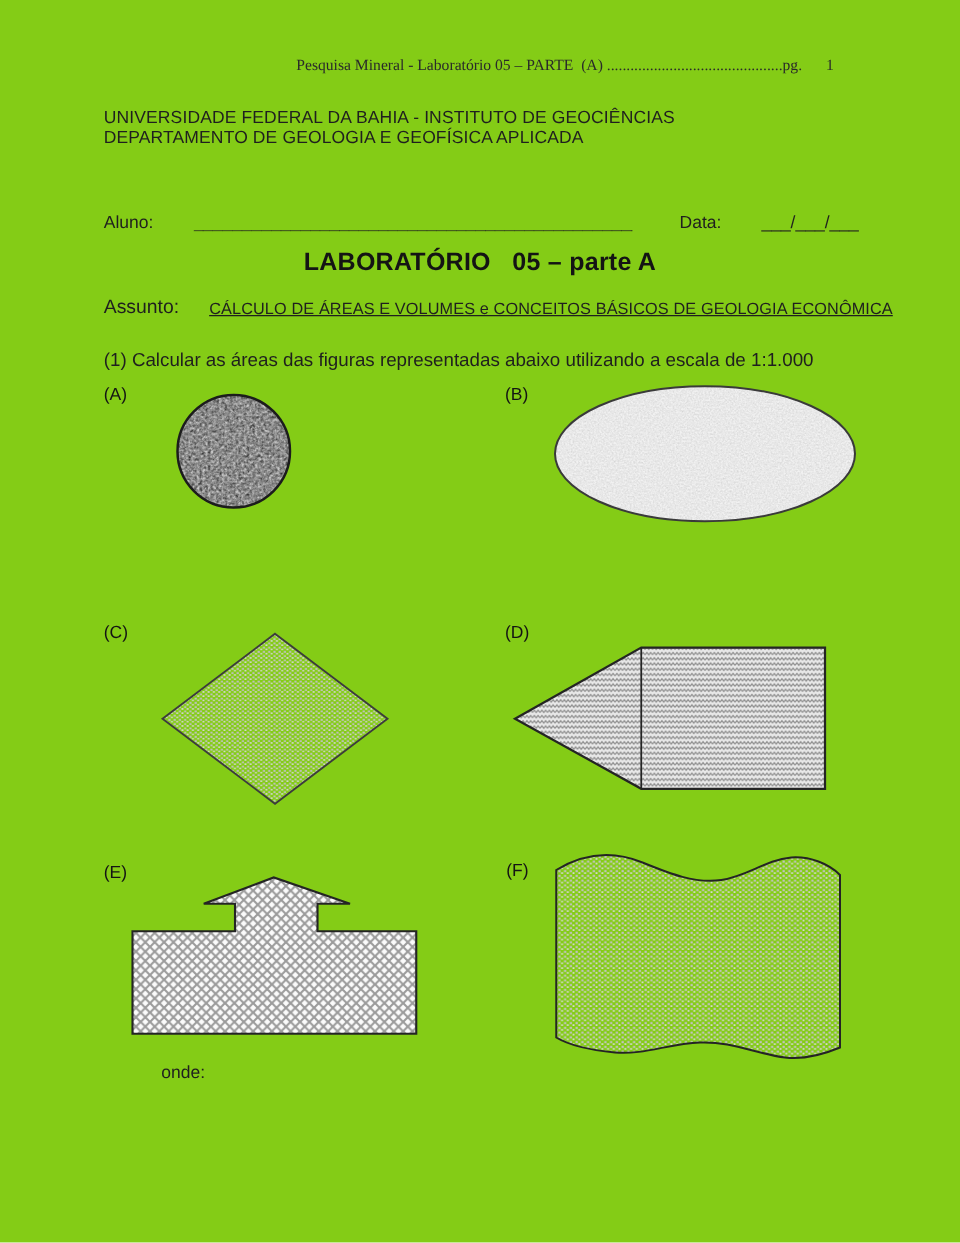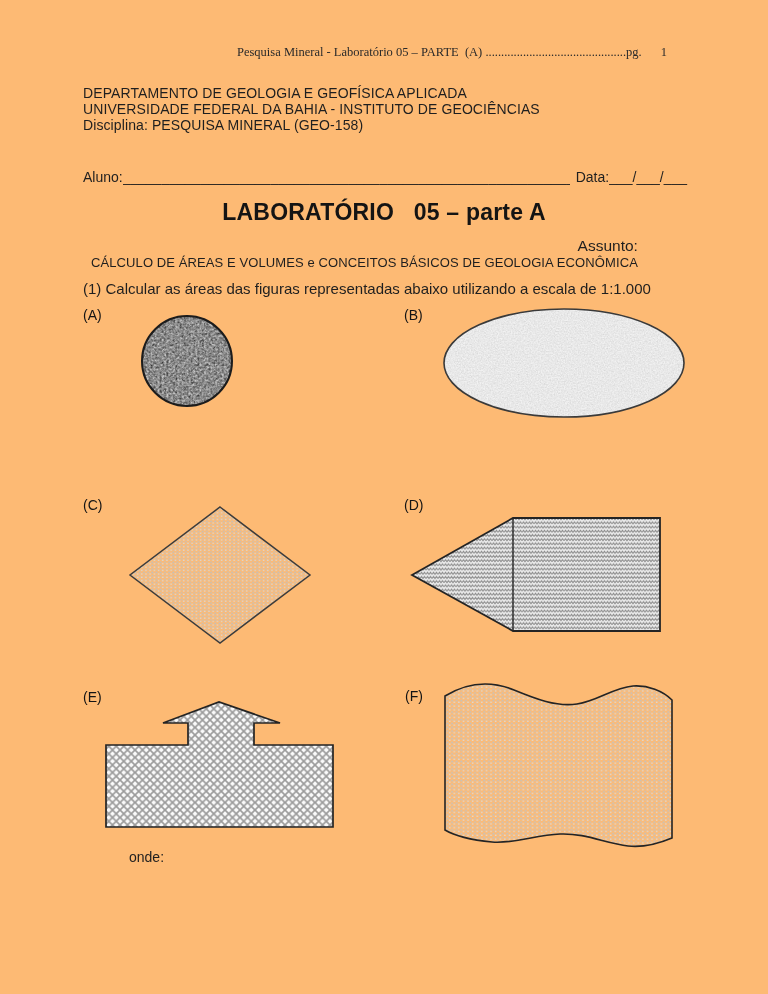--- a/index.html
+++ b/index.html
@@ -2,21 +2,21 @@
 <html><head>
 <meta charset="utf-8">
 <style>
   * { box-sizing: border-box; margin: 0; padding: 0; }
   html, body { background: #ffffff; }
   .page {
     position: relative;
     width: 768px;
     height: 994px;
     margin: 0 auto;
-    background: #fdba74;
+    background: #84cc16;
     color: #1f1f1f;
     font-family: "Liberation Sans", "DejaVu Sans", sans-serif;
     overflow: hidden;
   }
   .abs { position: absolute; }
 
   .header-line {
     top: 45px; left: 237px; width: 430px;
     display: flex; justify-content: space-between; align-items: baseline;
     font-family: "Liberation Serif", "DejaVu Serif", serif;
@@ -26,36 +26,37 @@
 
   .inst {
     top: 85px; left: 83px;
     font-size: 14px; line-height: 16px; letter-spacing: 0.1px;
   }
 
   .aluno-line {
     top: 154px; left: 83px; width: 604px;
     display: flex; align-items: baseline;
     font-size: 14px;
+    gap: 32px;
   }
   .aluno-line .blank { flex: 1 1 auto; overflow: hidden; white-space: pre; }
   .aluno-line .datalabel { margin-left: 6px; }
   .aluno-line .datablank { white-space: pre; margin-top: 15px; }
 
   .doc-title {
     top: 199px; left: 0; width: 100%;
-    text-align: center; font-size: 23px; font-weight: bold;
+    text-align: center; font-size: 20px; font-weight: bold;
     white-space: pre; letter-spacing: 0.2px; color: #141414;
   }
 
-  .assunto { top: 237px; left: 83px; display: flex; align-items: flex-end; flex-direction: column; }
+  .assunto { top: 237px; left: 83px; display: flex; align-items: center; }
   .assunto .lbl { font-size: 15.5px; }
   .assunto .topic {
-    font-size: 13px; margin-left: 8px;
-    letter-spacing: 0.1px;
+    font-size: 13px; margin-left: 24px;
+    text-decoration: underline; letter-spacing: 0.1px;
   }
 
   .question { top: 280px; left: 83px; font-size: 15px; }
 
   .fig-label { font-size: 14px; color: #141414; }
   .lab-a { top: 307px; left: 83px; }
   .lab-b { top: 307px; left: 404px; }
   .lab-c { top: 497px; left: 83px; }
   .lab-d { top: 497px; left: 404px; }
   .lab-e { top: 689px; left: 83px; }
@@ -107,23 +108,22 @@
 </svg>
 
 <div class="page">
 
   <div class="abs header-line">
     <span class="hleft">Pesquisa Mineral - Laboratório 05 – PARTE  (A) .............................................pg.</span>
     <span>1</span>
   </div>
 
   <div class="abs inst">
+    <div>UNIVERSIDADE FEDERAL DA BAHIA - INSTITUTO DE GEOCIÊNCIAS</div>
     <div>DEPARTAMENTO DE GEOLOGIA E GEOFÍSICA APLICADA</div>
-    <div>UNIVERSIDADE FEDERAL DA BAHIA - INSTITUTO DE GEOCIÊNCIAS</div>
-    <div>Disciplina: PESQUISA MINERAL (GEO-158)</div>
   </div>
 
   <div class="abs aluno-line">
     <span>Aluno:</span>
     <span class="blank">________________________________________________________________________________</span>
     <span class="datalabel">Data:</span>
     <span class="datablank">___/___/___</span>
   </div>
 
   <div class="abs doc-title">LABORATÓRIO   05 – parte A</div>

